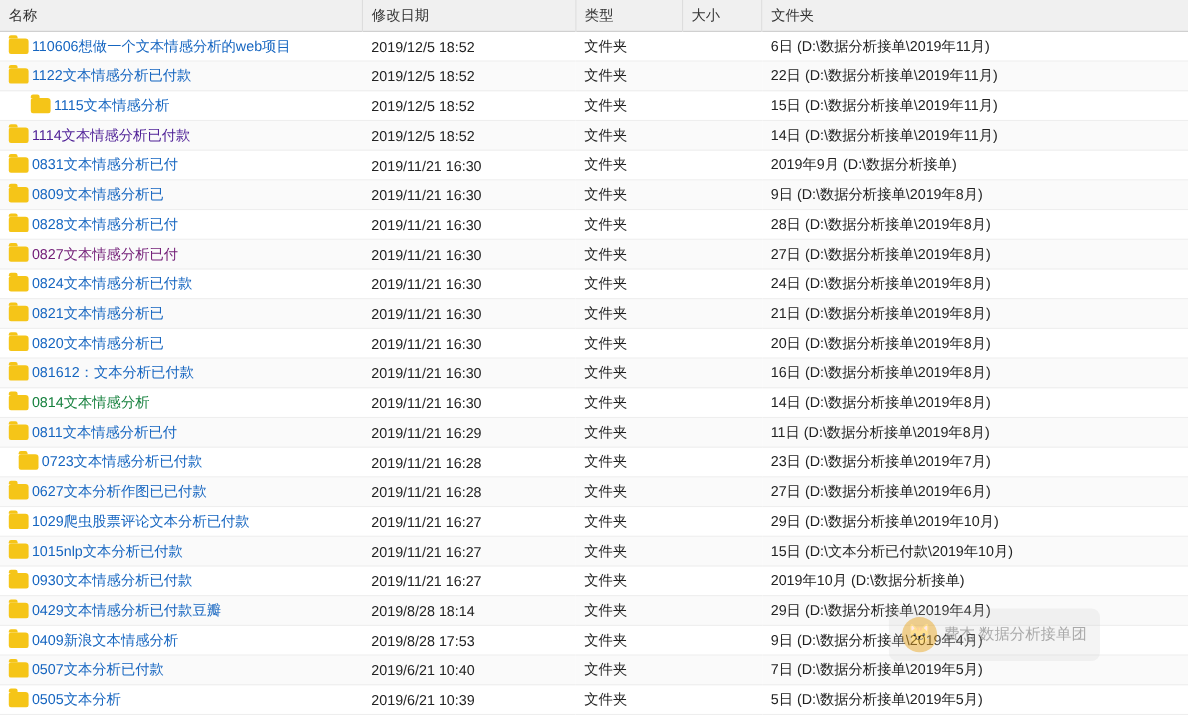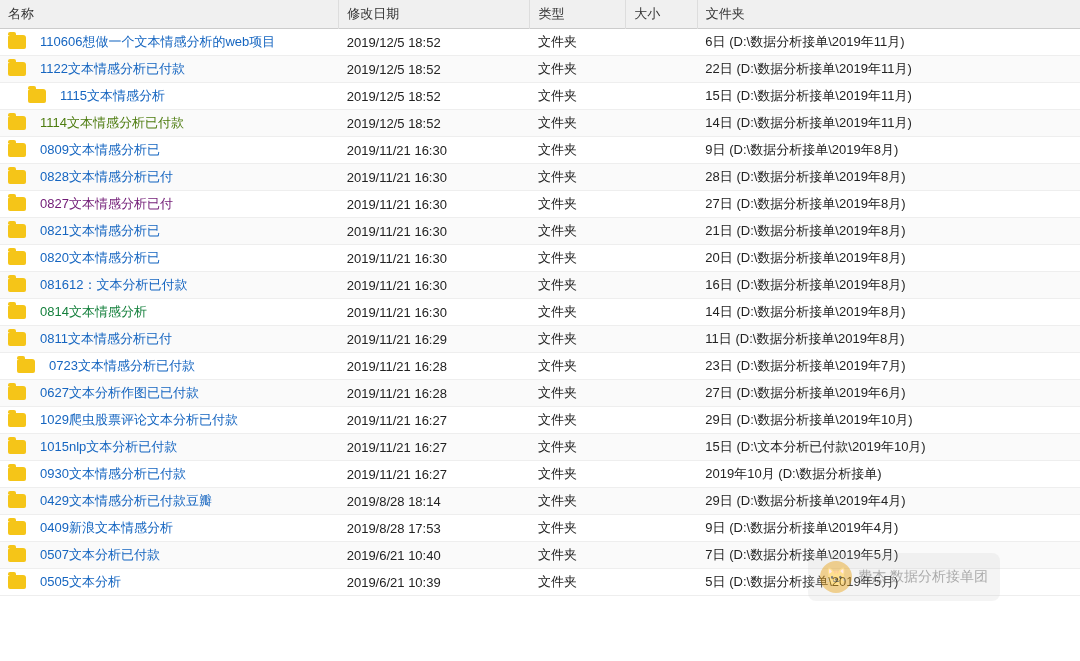--- a/index.html
+++ b/index.html
@@ -61,21 +61,21 @@
       top: -3px;
       left: 0;
       width: 8px;
       height: 3px;
       background: #f5c518;
       border-radius: 2px 2px 0 0;
     }
     .name-cell {
       display: flex;
       align-items: center;
-      gap: 14px;
+      gap: 3px;
     }
     .col-name { width: 260px; }
     .col-date { width: 160px; }
     .col-type { width: 80px; }
     .col-size { width: 60px; }
     .col-folder { width: 320px; }
     .watermark {
       position: fixed;
       bottom: 60px;
       right: 80px;
@@ -151,32 +151,44 @@
         </td>
         <td>2019/12/5 18:52</td>
         <td>文件夹</td>
         <td></td>
         <td>15日 (D:\数据分析接单\2019年11月)</td>
       </tr>
       <tr>
         <td style="min-width: 260px;">
           <div class="name-cell">
             <span class="folder-icon"></span>
-            <span style="color: #4d7c0f; cursor: pointer;">1114文本情感分析已付款</span>
+            <span style="color: #4c1d95; cursor: pointer;">1114文本情感分析已付款</span>
           </div>
         </td>
         <td>2019/12/5 18:52</td>
         <td>文件夹</td>
         <td></td>
         <td>14日 (D:\数据分析接单\2019年11月)</td>
       </tr>
       <tr>
         <td style="min-width: 260px;">
           <div class="name-cell">
             <span class="folder-icon"></span>
+            <span style="color: rgb(21, 101, 192); cursor: pointer;">0831文本情感分析已付</span>
+          </div>
+        </td>
+        <td>2019/11/21 16:30</td>
+        <td>文件夹</td>
+        <td></td>
+        <td>2019年9月 (D:\数据分析接单)</td>
+      </tr>
+      <tr>
+        <td style="min-width: 260px;">
+          <div class="name-cell">
+            <span class="folder-icon"></span>
             <span style="color: rgb(21, 101, 192); cursor: pointer;">0809文本情感分析已</span>
           </div>
         </td>
         <td>2019/11/21 16:30</td>
         <td>文件夹</td>
         <td></td>
         <td>9日 (D:\数据分析接单\2019年8月)</td>
       </tr>
       <tr>
         <td style="min-width: 260px;">
@@ -194,20 +206,32 @@
         <td style="min-width: 260px;">
           <div class="name-cell">
             <span class="folder-icon"></span>
             <span style="color: #701a75; cursor: pointer;">0827文本情感分析已付</span>
           </div>
         </td>
         <td>2019/11/21 16:30</td>
         <td>文件夹</td>
         <td></td>
         <td>27日 (D:\数据分析接单\2019年8月)</td>
+      </tr>
+      <tr>
+        <td style="min-width: 260px;">
+          <div class="name-cell">
+            <span class="folder-icon"></span>
+            <span style="color: rgb(21, 101, 192); cursor: pointer;">0824文本情感分析已付款</span>
+          </div>
+        </td>
+        <td>2019/11/21 16:30</td>
+        <td>文件夹</td>
+        <td></td>
+        <td>24日 (D:\数据分析接单\2019年8月)</td>
       </tr>
       <tr>
         <td style="min-width: 260px;">
           <div class="name-cell">
             <span class="folder-icon"></span>
             <span style="color: rgb(21, 101, 192); cursor: pointer;">0821文本情感分析已</span>
           </div>
         </td>
         <td>2019/11/21 16:30</td>
         <td>文件夹</td>

